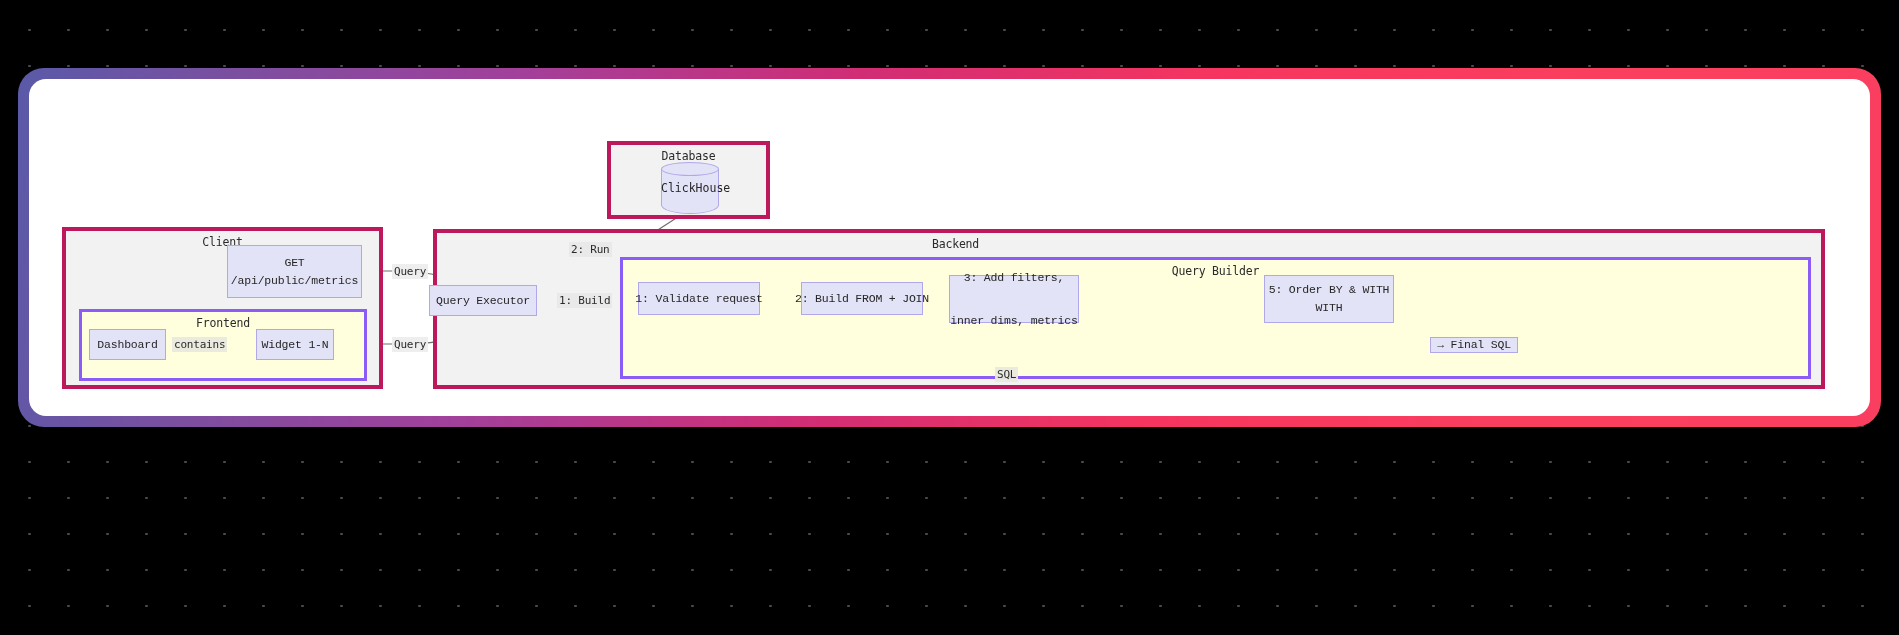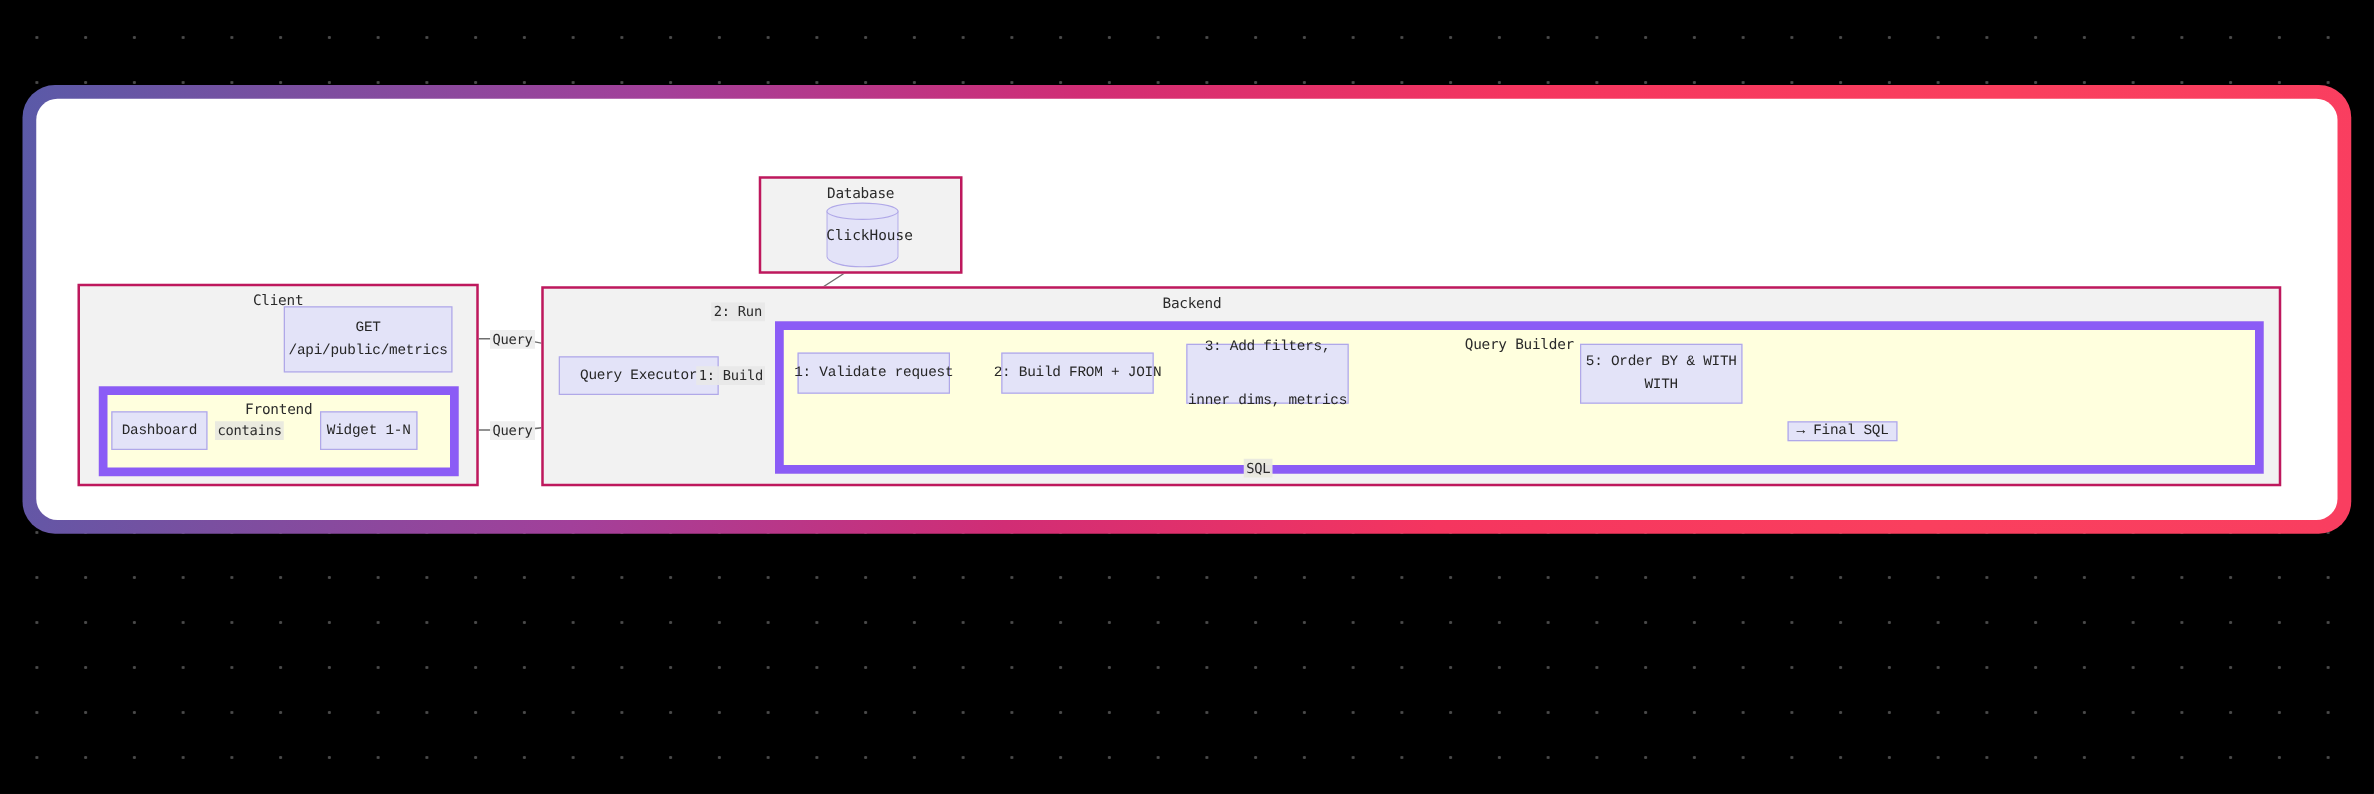--- a/index.html
+++ b/index.html
@@ -29,25 +29,25 @@
     position: relative;
     width: 100%; height: 100%;
     background: #ffffff;
     border-radius: 17px;
     overflow: hidden;
   }
 
   
   .cluster {
     position: absolute;
-    border: 2px solid #be185d;
+    border: 4px solid #be185d;
     background: #f2f2f2;
   }
   .cluster.yellow {
-    border: 7px solid #8b5cf6;
+    border: 3px solid #8b5cf6;
     background: #ffffde;
   }
   .cluster-title {
     position: absolute;
     left: 0; right: 0;
     text-align: center;
     font-size: 11.5px;
     color: #2b2b2b;
     letter-spacing: -0.2px;
     white-space: nowrap;
@@ -192,21 +192,21 @@
     <div class="node" style="left:227px; top:250px; width:78px; height:31px;">
       <span class="ln">Widget 1-N</span>
     </div>
 
     <div class="edge-label on-yellow" style="left:143px; top:258px;">contains</div>
 
     <div class="cluster" style="left:404px; top:150px; width:1392px; height:160px;">
       <div class="cluster-title left" style="top:4px; left:495px;">Backend</div>
     </div>
 
-    <div class="node" style="left:418px; top:206px; width:128px; height:31px;">
+    <div class="node" style="left:400px; top:206px; width:108px; height:31px;">
       <span class="ln">Query Executor</span>
     </div>
 
     <div class="cluster yellow" style="left:591px; top:178px; width:1191px; height:122px;">
       <div class="cluster-title" style="top:4px;">Query Builder</div>
     </div>
 
     <div class="node" style="left:609px; top:203px; width:122px; height:33px;">
       <span class="ln">1: Validate request</span>
     </div>

